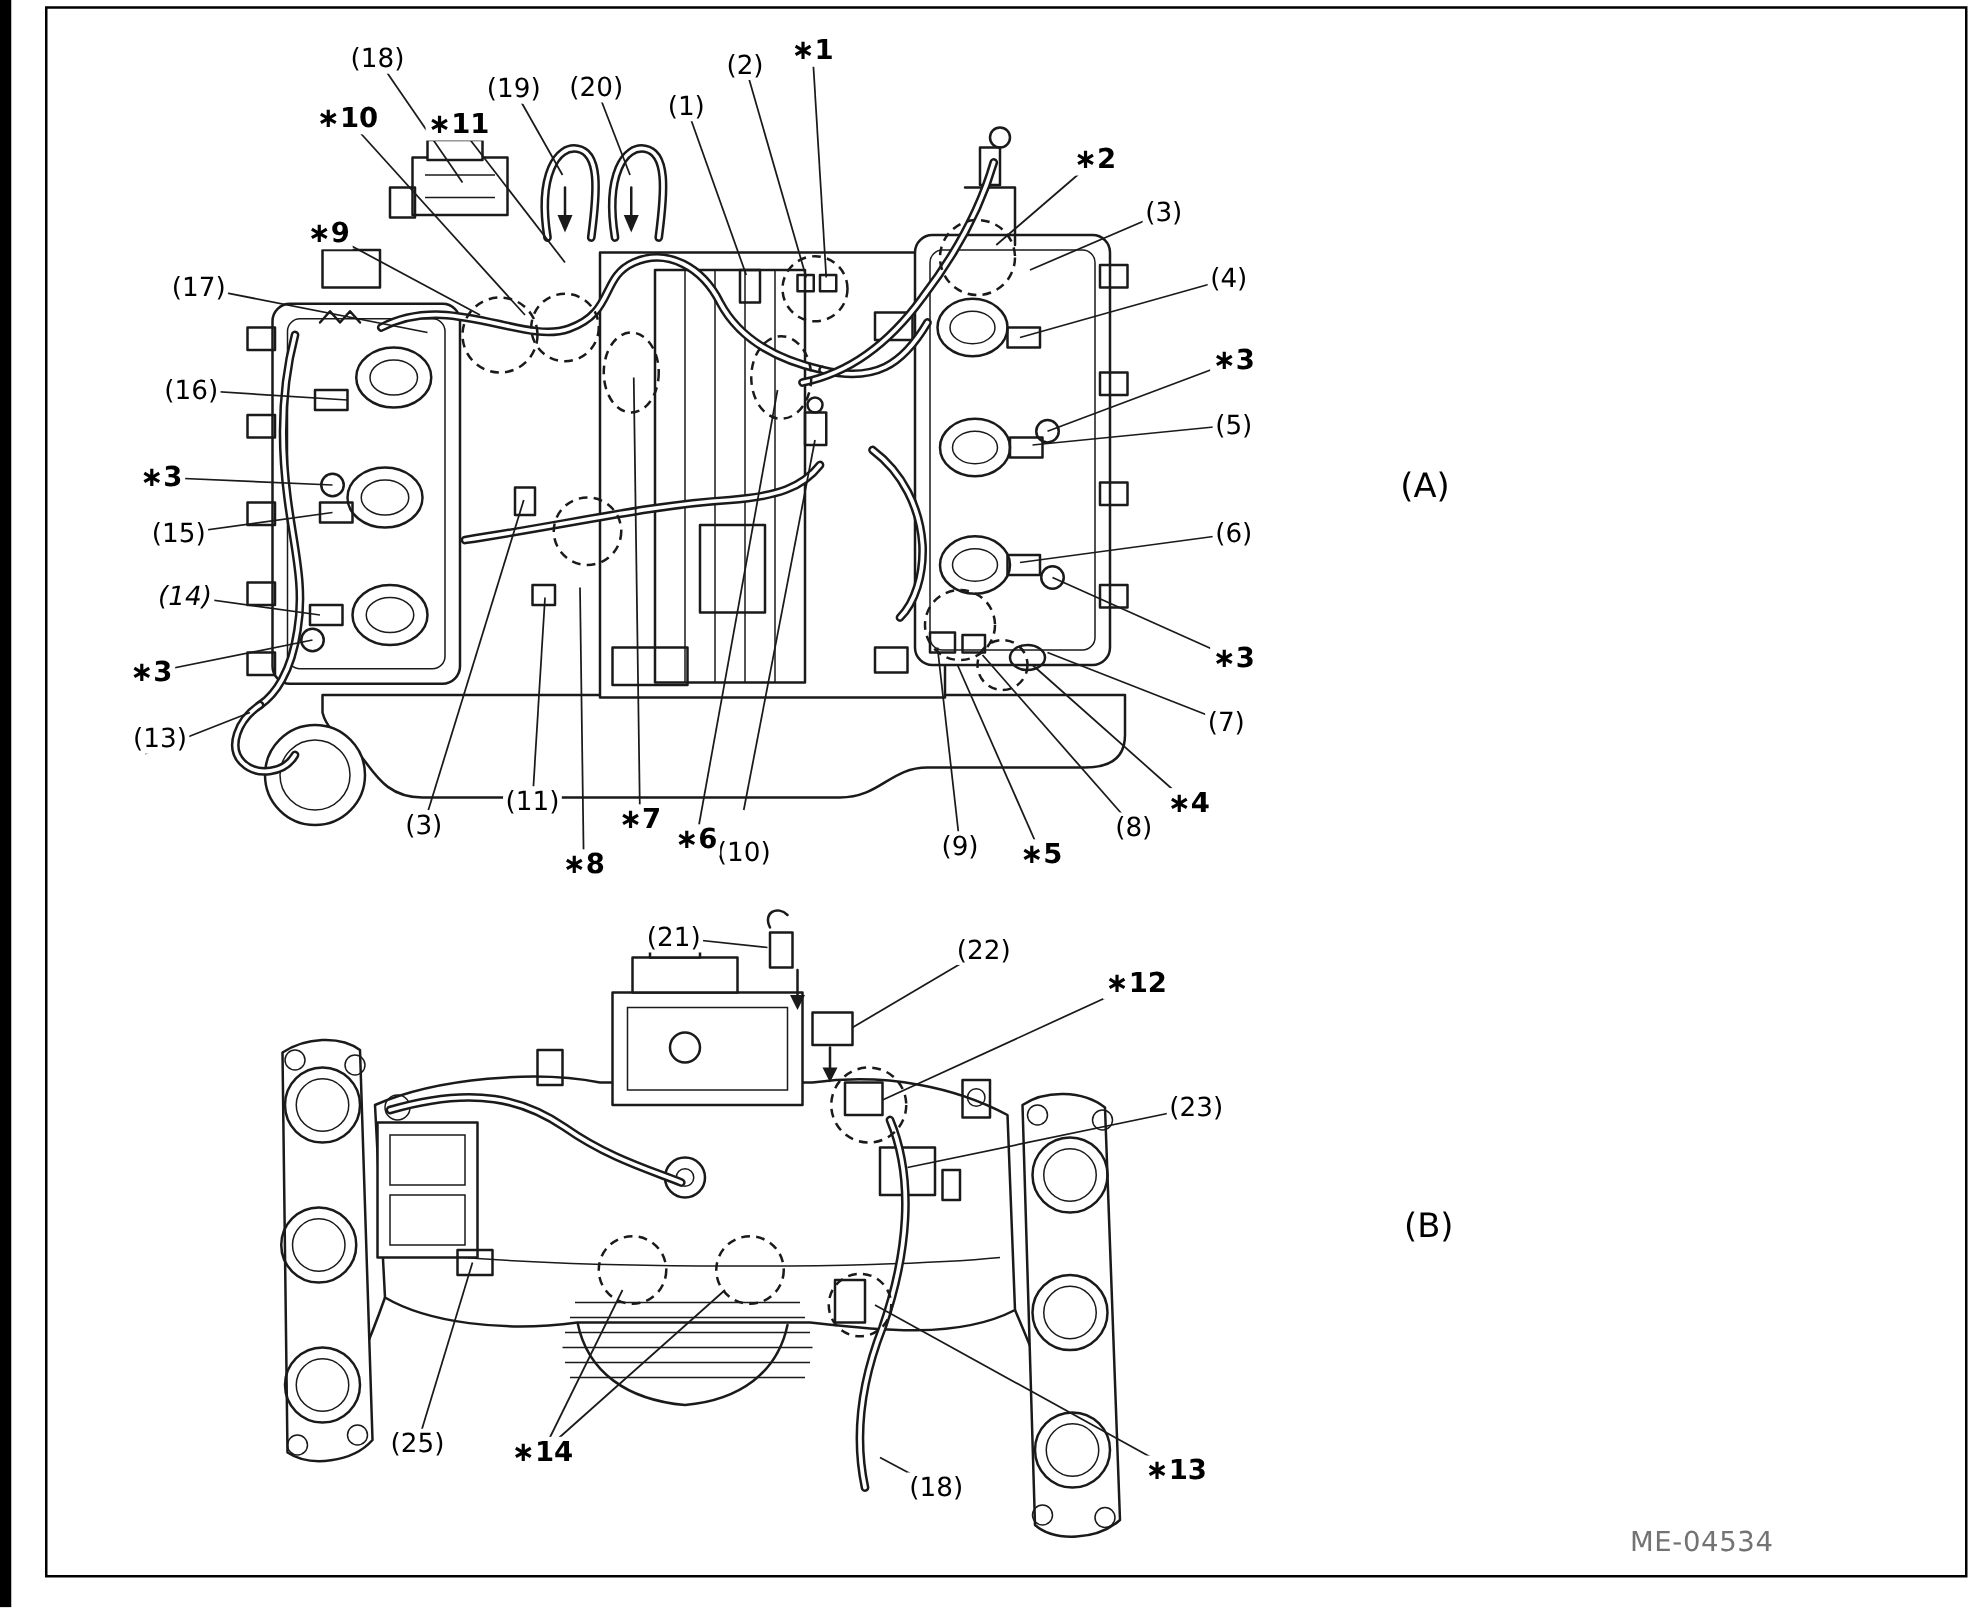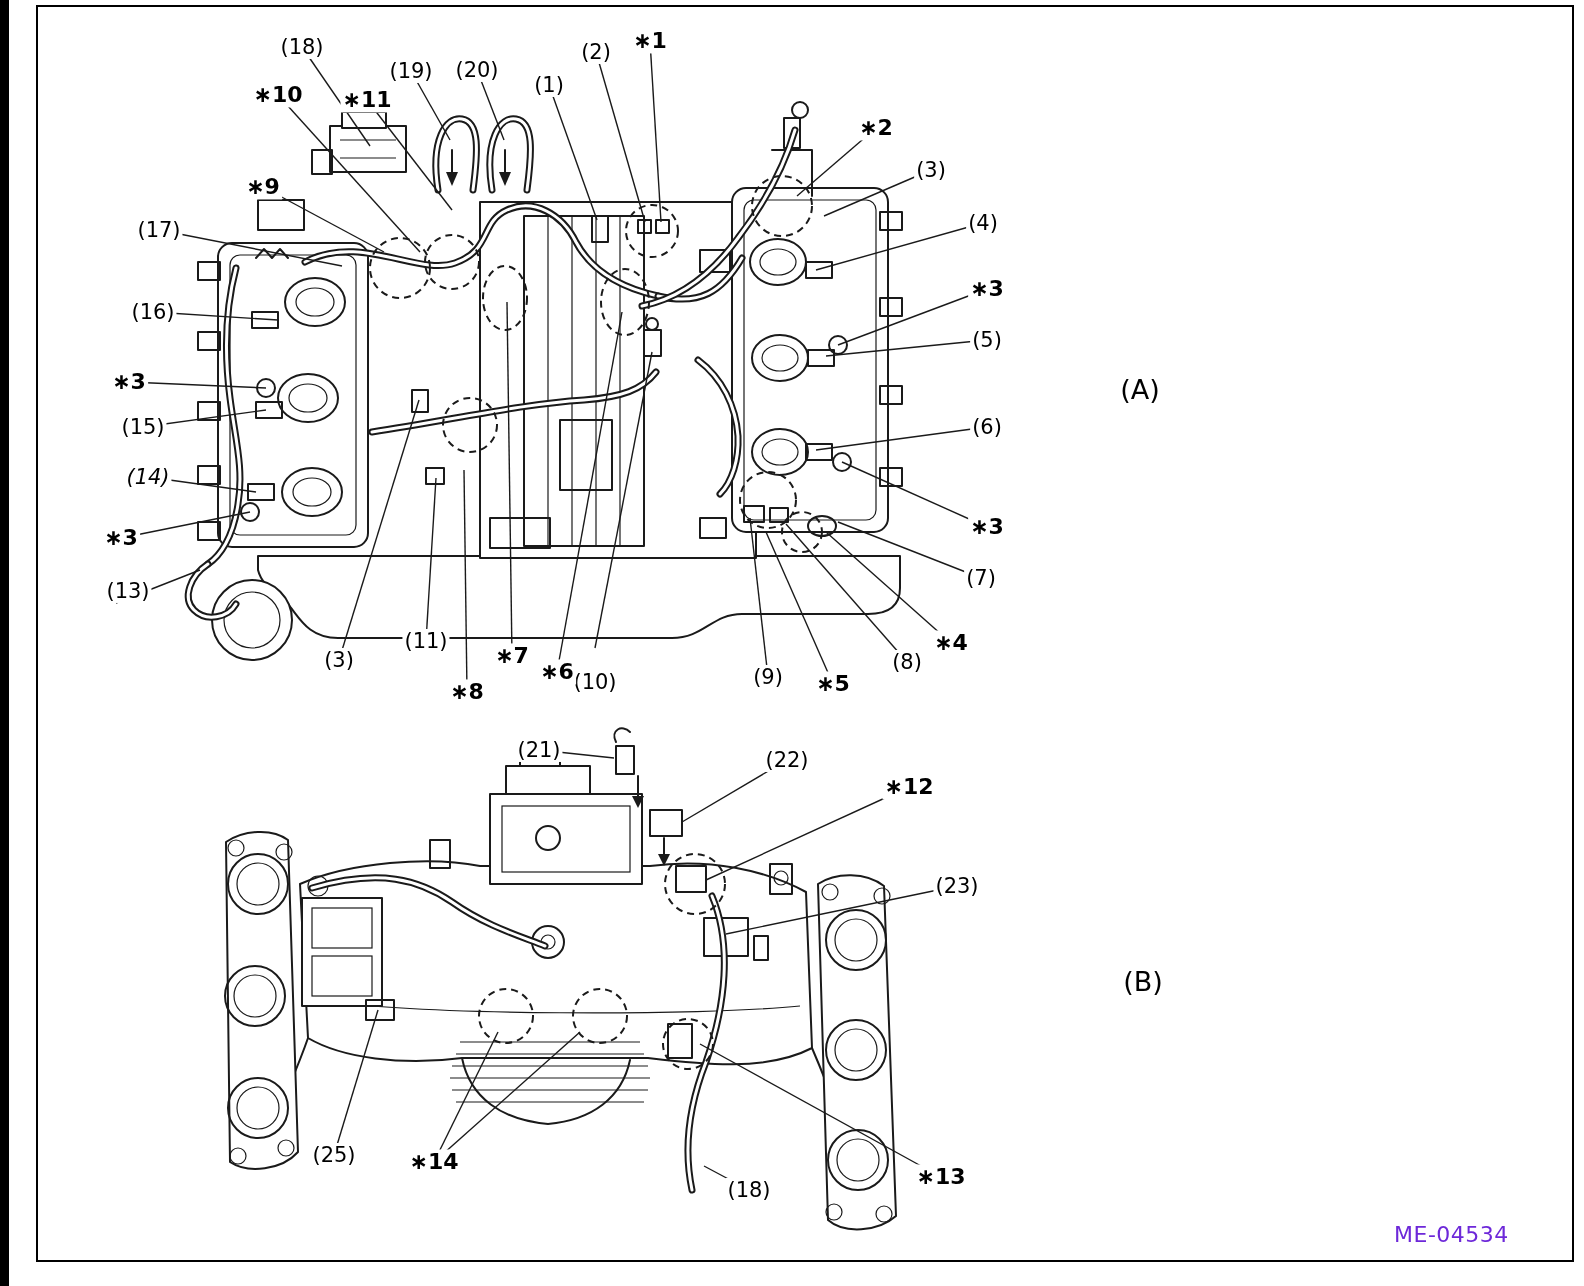--- a/index.html
+++ b/index.html
@@ -19,22 +19,22 @@
   #leader-svg { z-index:2; }
   #callout-layer { position:absolute; left:0; top:0; width:1264px; height:1286px; z-index:3; }
   .callout {
     position:absolute; transform:translate(-50%,-50%);
     font-size:21px; line-height:1.05; color:#000; white-space:nowrap;
     background:#ffffff; padding:1px 2px;
   }
   .callout.ast { font-weight:bold; font-size:22px; }
   .callout.view { font-size:27px; background:transparent; }
   #refcode {
-    position:absolute; left:1394px; top:1222px; z-index:3;
-    font-size:22px; color:#6d28d9; letter-spacing:0.5px;
+    position:absolute; left:1304px; top:1222px; z-index:3;
+    font-size:22px; color:#737373; letter-spacing:0.5px;
   }
   
   .art   { stroke:#1a1a1a; fill:none; stroke-width:2; stroke-linecap:round; stroke-linejoin:round; }
   .artf  { stroke:#1a1a1a; fill:#ffffff; stroke-width:2; stroke-linejoin:round; }
   .thin  { stroke:#1a1a1a; fill:none; stroke-width:1.2; }
   .hoseO { stroke:#1a1a1a; fill:none; stroke-width:7; stroke-linecap:round; }
   .hoseI { stroke:#ffffff; fill:none; stroke-width:3; stroke-linecap:round; }
   .dashed{ stroke:#1a1a1a; fill:none; stroke-width:2; stroke-dasharray:7 5; }
   .solid { fill:#1a1a1a; stroke:none; }
 </style>

